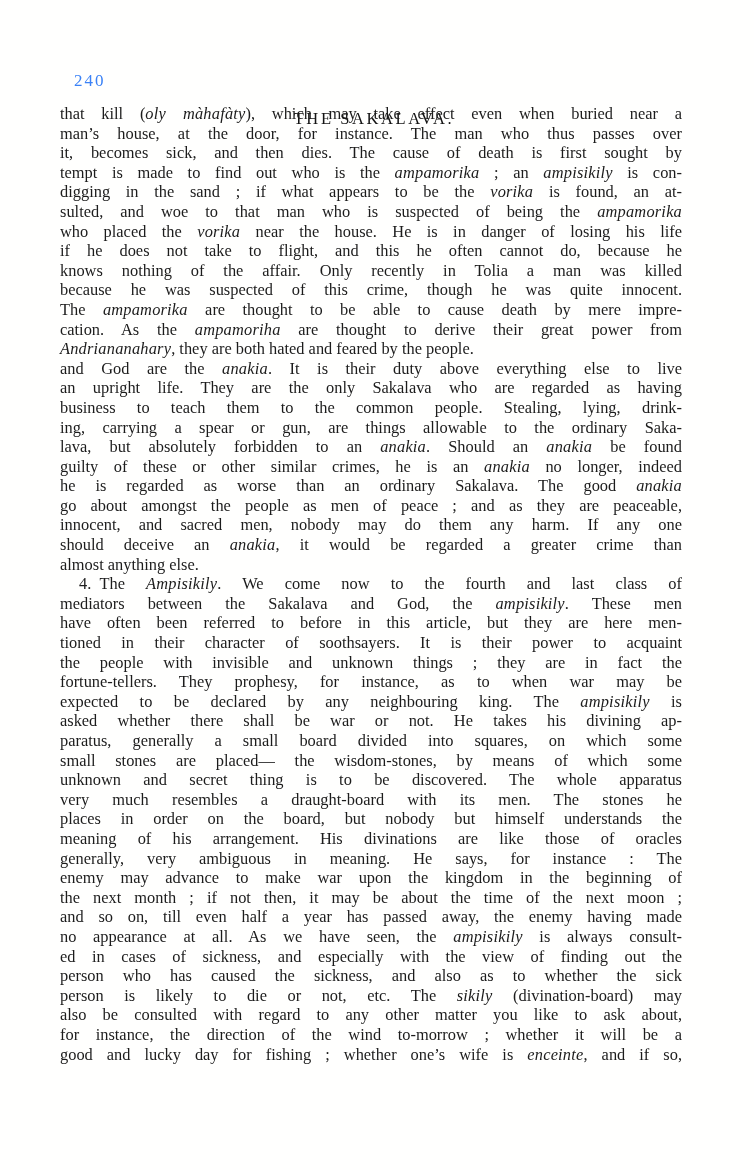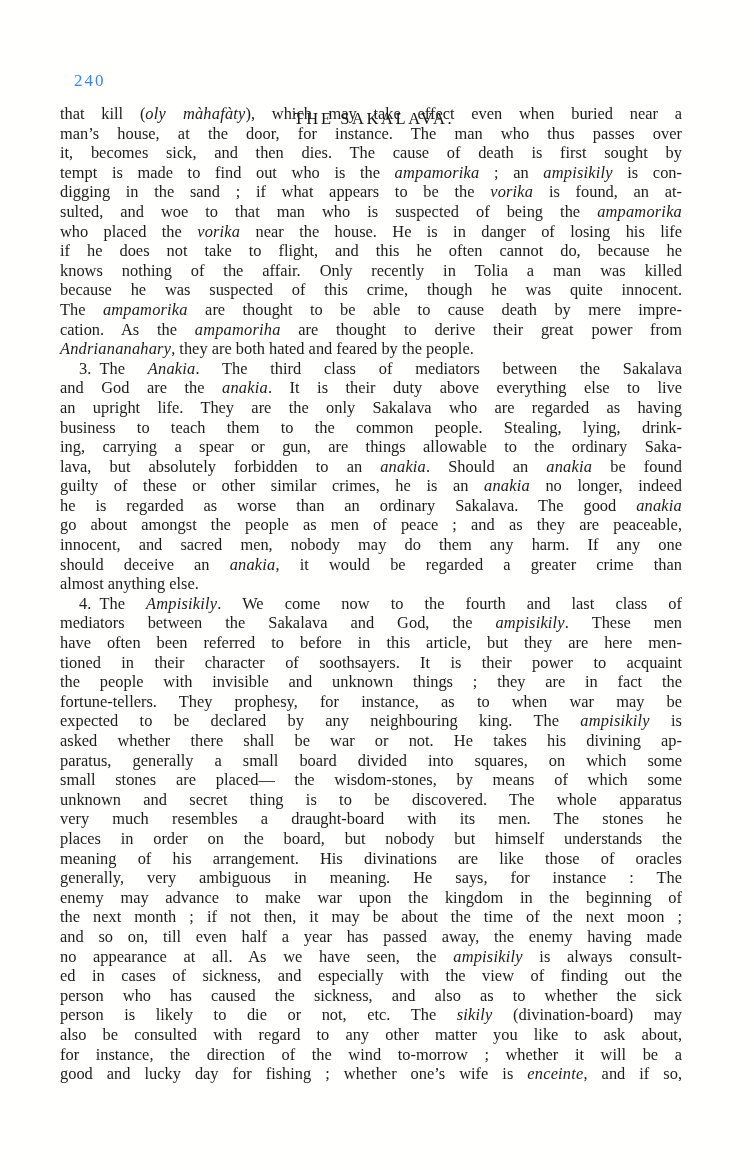--- a/index.html
+++ b/index.html
@@ -84,21 +84,20 @@
       <div class="line"><span>tempt is made to find out who is the </span><i>ampamorika</i><span> ; an </span><i>ampisikily</i><span> is con-</span></div>
       <div class="line"><span>digging in the sand ; if what appears to be the </span><i>vorika</i><span> is found, an at-</span></div>
       <div class="line"><span>sulted, and woe to that man who is suspected of being the </span><i>ampamorika</i></div>
       <div class="line"><span>who placed the </span><i>vorika</i><span> near the house.  He is in danger of losing his life</span></div>
       <div class="line"><span>if he does not take to flight, and this he often cannot do, because he</span></div>
       <div class="line"><span>knows nothing of the affair.  Only recently in Tolia a man was killed</span></div>
       <div class="line"><span>because he was suspected of this crime, though he was quite innocent.</span></div>
       <div class="line"><span>The </span><i>ampamorika</i><span> are thought to be able to cause death by mere impre-</span></div>
       <div class="line"><span>cation.  As the </span><i>ampamoriha</i><span> are thought to derive their great power from</span></div>
       <div class="line last"><i>Andriananahary</i><span>, they are both hated and feared by the people.</span></div>
-      <div class="line indent"><span>3. The </span><i>Anakia</i><span>.  The third class of mediators between the Sakalava</span></div>
       <div class="line"><span>and God are the </span><i>anakia</i><span>.  It is their duty above everything else to live</span></div>
       <div class="line"><span>an upright life.  They are the only Sakalava who are regarded as having</span></div>
       <div class="line"><span>business to teach them to the common people.  Stealing, lying, drink-</span></div>
       <div class="line"><span>ing, carrying a spear or gun, are things allowable to the ordinary Saka-</span></div>
       <div class="line"><span>lava, but absolutely forbidden to an </span><i>anakia</i><span>.  Should an </span><i>anakia</i><span> be found</span></div>
       <div class="line"><span>guilty of these or other similar crimes, he is an </span><i>anakia</i><span> no longer, indeed</span></div>
       <div class="line"><span>he is regarded as worse than an ordinary Sakalava.  The good </span><i>anakia</i></div>
       <div class="line"><span>go about amongst the people as men of peace ; and as they are peaceable,</span></div>
       <div class="line"><span>innocent, and sacred men, nobody may do them any harm.  If any one</span></div>
       <div class="line"><span>should deceive an </span><i>anakia</i><span>, it would be regarded a greater crime than</span></div>

